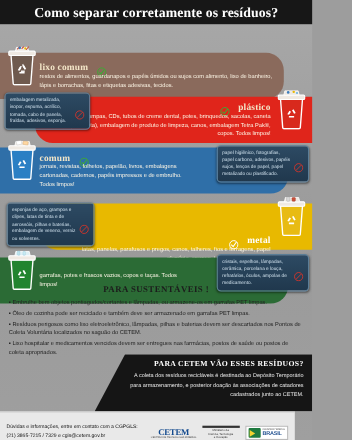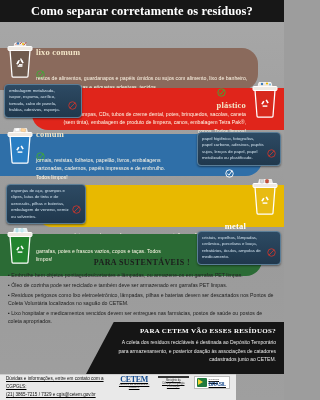--- a/index.html
+++ b/index.html
@@ -31,21 +31,21 @@
     position:absolute; left:0; height:42px;
     display:flex; align-items:center;
   }
   .band-inner {
     position:relative; width:100%; height:100%;
     padding:3px 6px;
     display:flex; flex-direction:column; justify-content:center;
   }
   .band.left  { border-radius:0 16px 16px 0; }
   .band.right { border-radius:16px 0 0 16px; }
-  .cat-head { display:flex; align-items:flex-start; gap:8px;flex-direction:column; }
+  .cat-head { display:flex; align-items:flex-end; gap:8px; }
   .cat-head.rt { justify-content:flex-end; }
   .cat-name {
     font-family:"Liberation Serif", serif; font-weight:bold;
     font-size:8.5px; color:#f3e6c8; letter-spacing:.2px;
   }
   .cat-name.dark { color:#ffffff;margin-top:40px; }
   .cat-desc {
     font-size:5.2px; line-height:1.55; color:#fdf6e6;
     max-width:100%;
   }
@@ -88,26 +88,25 @@
     z-index:4;
   }
   .dest-title {
     font-family:"Liberation Serif", serif; font-weight:bold;
     font-size:7px; color:#fff; text-align:right; letter-spacing:.3px;
     margin-bottom:3px;
   }
   .dest-text { font-size:5px; line-height:1.7; color:#e8e8e8; text-align:right; }
   
   .footer {
-    position:absolute; bottom:0; left:0; width:236px; height:26px;
+    position:absolute; bottom:0; left:0; width:268px; height:26px;
     background:#e9e9e9;
-    display:flex; align-items:flex-start; justify-content:space-between;
+    display:flex; align-items:flex-end; justify-content:space-between;
     padding:0 6px;
     border-top:1px solid #cdcdcd;
-    text-decoration:underline;
   }
   .contact { font-size:4.6px; line-height:1.7; color:#111; }
   .logos { display:flex; align-items:center; gap:5px; }
   .logo-cetem {
     font-family:"Liberation Serif", serif; font-weight:bold;
     font-size:8px; color:#134a8e; letter-spacing:-.3px;
   }
   .logo-cetem-sub { font-size:2.4px; color:#444; text-align:center; line-height:1.2;}
   .logo-min { font-size:2.6px; color:#333; line-height:1.25; text-align:center; }
   .logo-min-bar { height:1.5px; background:#333; margin-bottom:1px;}

